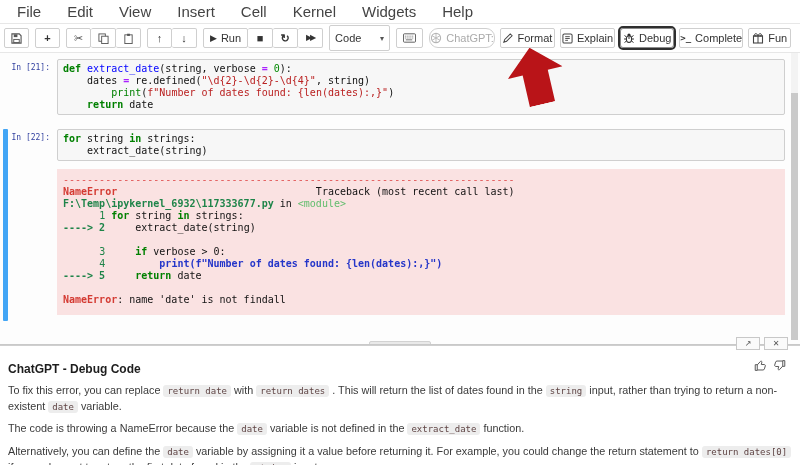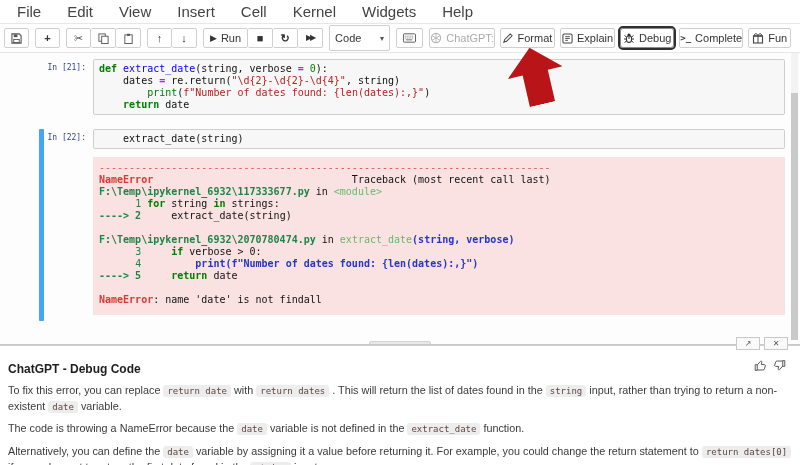--- a/index.html
+++ b/index.html
@@ -23,26 +23,26 @@
   .grp .tbtn + .tbtn{ border-left:none; }
   .tbtn svg{display:block;}
   .glyph{font-size:11px; line-height:1;}
   .glyph.small{font-size:9px;}
   .ff{letter-spacing:-2px; font-size:8px;}
   .tb-select{ display:inline-flex; align-items:center; justify-content:space-between;
     width:72px; height:20px; border:1px solid #cfcfcf; border-radius:2px;
     font-size:11px; color:#333; padding:12px 5px; margin-right:6px; background:#fff; cursor:pointer;}
   .tb-select .chev{font-size:8px; color:#555;}
   .ai-btn{ margin-right:5px;}
-  .chatgpt-btn{ color:#aaa; }
+  .chatgpt-btn{ color:#aaa;border-radius:9px; }
   .debug-active{ border:1px solid #8a8a8a; outline:2px solid #2f2f2f; outline-offset:0px; border-radius:3px;}
   .mono{font-family:"DejaVu Sans Mono", monospace;}
   
   .notebook{ position:relative; height:292px; background:#fdfdfd;
-    border-bottom:1px solid #c9c9c9; padding-top:6px; overflow:hidden;padding-left:36px;}
+    border-bottom:1px solid #c9c9c9; padding-top:6px; overflow:hidden;}
   .cellrow{ display:flex; align-items:flex-start; }
   .prompt{ width:57px; flex:0 0 57px; text-align:right; padding:4px 7px 0 0;
     font-family:"DejaVu Sans Mono", monospace; font-size:8px;
     color:var(--prompt-blue,#303f9f); }
   .inputbox{ flex:1; margin-right:15px; background:#f7f7f7;
     border:1px solid #cfcfcf; border-radius:2px; padding:3px 5px;}
   .codeline{ font-family:"DejaVu Sans Mono", monospace; font-size:10px;
     line-height:12px; white-space:pre; min-height:12px; color:#000;}
   .cellwrap{position:relative; padding-bottom:6px;}
   .cellwrap.selected::before{ content:""; position:absolute; left:3px; top:0;
@@ -229,44 +229,44 @@
   </span>
 </div>
 
 <div class="notebook">
 
   <div class="cellwrap">
     <div class="cellrow">
       <div class="prompt">In [21]:</div>
       <div class="inputbox">
         <div class="codeline"><span class="tk-kw">def</span><span class="tk-txt"> </span><span class="tk-def">extract_date</span><span class="tk-txt">(string, verbose </span><span class="tk-op">=</span><span class="tk-txt"> </span><span class="tk-num">0</span><span class="tk-txt">):</span></div>
-        <div class="codeline"><span class="tk-txt">    dates </span><span class="tk-op">=</span><span class="tk-txt"> re.return(</span><span class="tk-str">"\d{2}-\d{2}-\d{4}"</span><span class="tk-txt">, string)</span></div>
+        <div class="codeline"><span class="tk-txt">    dates </span><span class="tk-op">=</span><span class="tk-txt"> re.defined(</span><span class="tk-str">"\d{2}-\d{2}-\d{4}"</span><span class="tk-txt">, string)</span></div>
         <div class="codeline"><span class="tk-txt">        </span><span class="tk-blt">print</span><span class="tk-txt">(</span><span class="tk-str">f"Number of dates found: {len(dates):,}"</span><span class="tk-txt">)</span></div>
         <div class="codeline"><span class="tk-txt">    </span><span class="tk-kw">return</span><span class="tk-txt"> date</span></div>
       </div>
     </div>
   </div>
 
   <div class="gap"></div>
 
   <div class="cellwrap selected">
     <div class="cellrow">
       <div class="prompt">In [22]:</div>
       <div class="inputbox">
+        <div class="codeline"><span class="tk-kw">for</span><span class="tk-txt"> string </span><span class="tk-kw">in</span><span class="tk-txt"> strings:</span></div>
         <div class="codeline"><span class="tk-txt">    extract_date(string)</span></div>
       </div>
     </div>
     <div class="erroutput">
       <div class="codeline"><span class="tk-ansi-red">---------------------------------------------------------------------------</span></div>
       <div class="codeline"><span class="tk-ansi-red-b">NameError</span><span class="tk-txt">                                 Traceback (most recent call last)</span></div>
       <div class="codeline"><span class="tk-ansi-green-b">F:\Temp\ipykernel_6932\117333677.py</span><span class="tk-txt"> in </span><span class="tk-ansi-lgreen">&lt;module&gt;</span></div>
       <div class="codeline"><span class="tk-txt">      </span><span class="tk-ansi-green">1</span><span class="tk-txt"> </span><span class="tk-kw">for</span><span class="tk-txt"> string </span><span class="tk-kw">in</span><span class="tk-txt"> strings:</span></div>
       <div class="codeline"><span class="tk-ansi-green-b">----&gt; 2</span><span class="tk-txt">     extract_date(string)</span></div>
       <div class="codeline"><span class="tk-txt"></span></div>
-      <div class="codeline"><span class="tk-ansi-green-b">F:\Temp\ipykernel_6932\2070780474.py</span><span class="tk-txt"> in </span><span class="tk-ansi-lgreen">extract_date</span><span class="tk-ansi-blue-b">(string, verbose)</span></div>
       <div class="codeline"><span class="tk-txt">      </span><span class="tk-ansi-green">3</span><span class="tk-txt">     </span><span class="tk-kw">if</span><span class="tk-txt"> verbose &gt; 0:</span></div>
       <div class="codeline"><span class="tk-txt">      </span><span class="tk-ansi-green">4</span><span class="tk-ansi-blue-b">         print(f"Number of dates found: {len(dates):,}")</span></div>
       <div class="codeline"><span class="tk-ansi-green-b">----&gt; 5</span><span class="tk-txt">     </span><span class="tk-kw">return</span><span class="tk-txt"> date</span></div>
       <div class="codeline"><span class="tk-txt"></span></div>
       <div class="codeline"><span class="tk-ansi-red-b">NameError</span><span class="tk-txt">: name 'date' is not findall</span></div>
     </div>
   </div>
 
   <div class="sbar">
     <div class="sthumb"></div>

